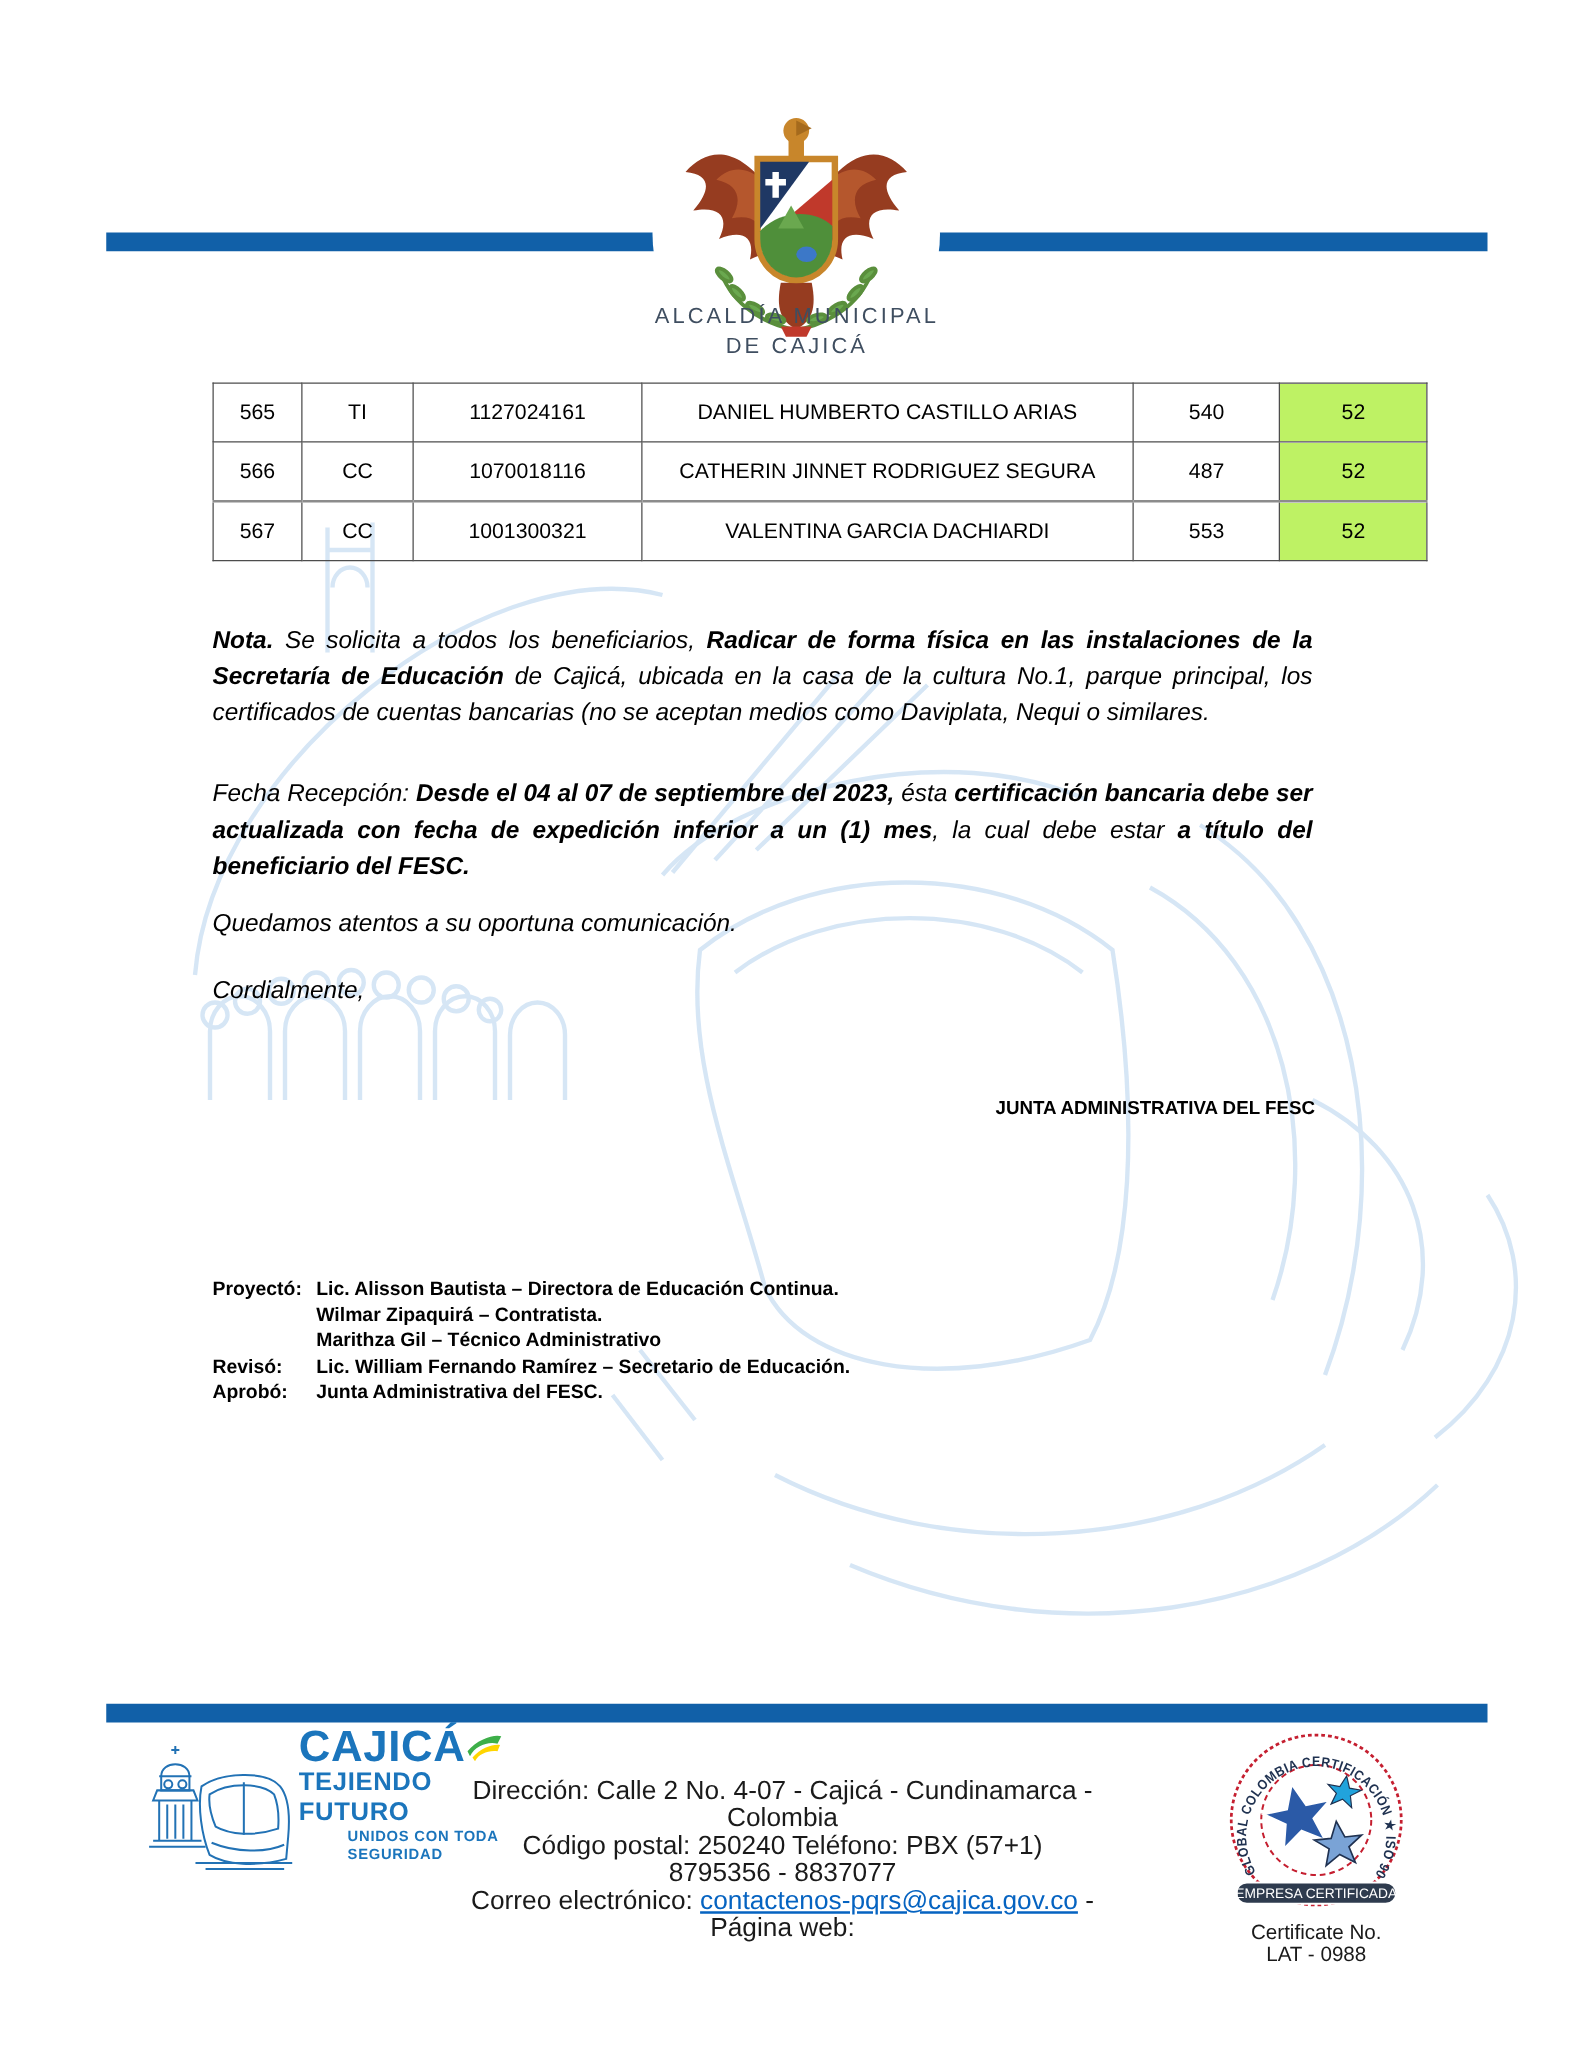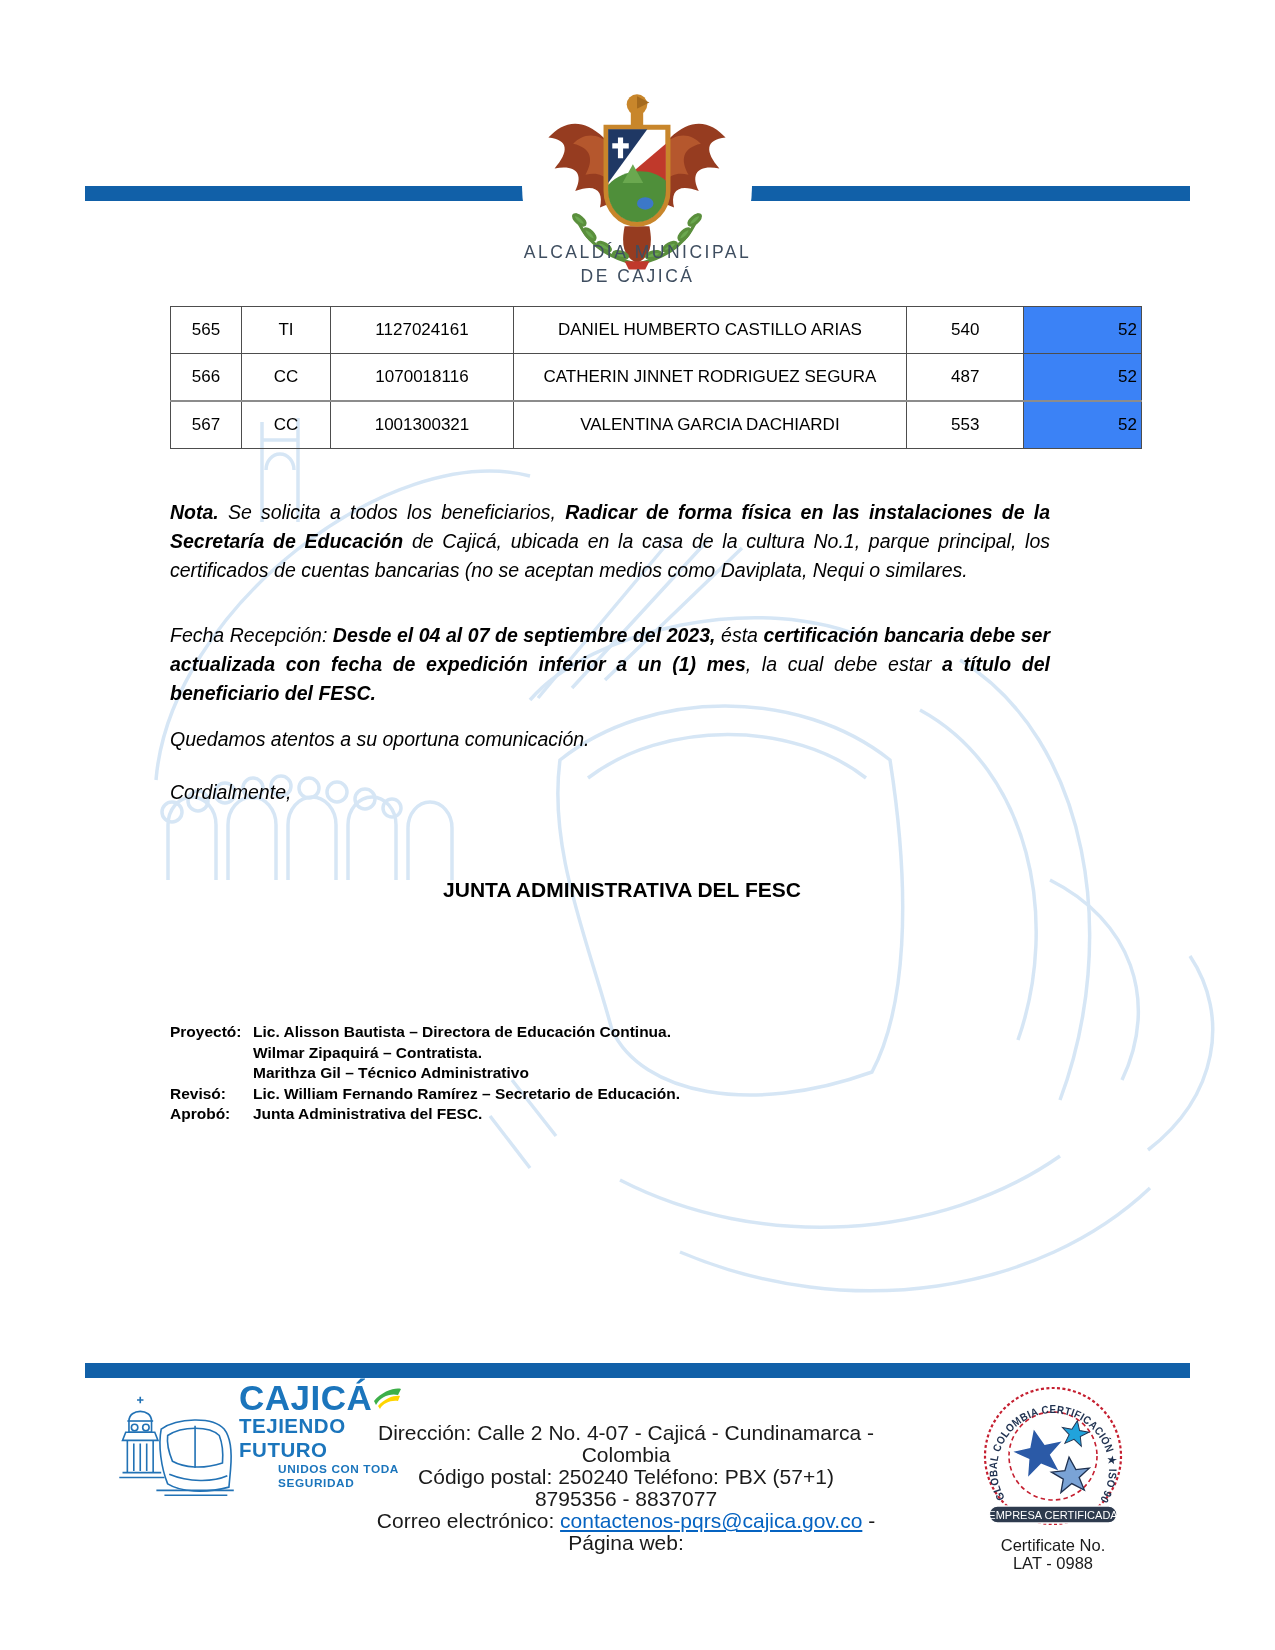--- a/index.html
+++ b/index.html
@@ -16,34 +16,34 @@
               display:flex;align-items:center;justify-content:center;}
   #header-title{left:0;top:240px;width:1275px;text-align:center;
                 font-family:Liberation Sans, sans-serif;color:#3f4e60;font-size:17.5px;
                 letter-spacing:2.5px;line-height:24px;}
 
   
   #benef-table{left:170px;top:306px;width:972px;border-collapse:collapse;table-layout:fixed;}
   #benef-table td{border:1px solid #4d4d4d;height:46px;text-align:center;vertical-align:middle;
                   font-size:17px;padding:0 4px;overflow:hidden;white-space:nowrap;}
   #benef-table tr.thick-sep td{border-bottom:2.5px solid #8c8c8c;}
-  #benef-table td.blue{background:#3b82f6;text-align:right;}
+  #benef-table td.blue{background:#bef264;}
   #benef-table{border:1.5px solid #6b6b6b;}
   .cw1{width:7.3%}.cw2{width:9.2%}.cw3{width:18.8%}.cw4{width:40.5%}.cw5{width:12.1%}.cw6{width:12.1%}
 
   
   .para{left:170px;width:880px;font-size:19.5px;font-style:italic;line-height:29px;
         text-align:justify;}
   .b{font-weight:bold;}
   #nota-para{top:478px;}
   #fecha-para{top:601px;}
   #closing-para{top:705px;}
   #salutation-para{top:758px;}
-  #signature-line{left:182px;top:878px;width:880px;text-align:center;font-weight:bold;
-                  font-size:21px;}
+  #signature-line{left:172px;top:878px;width:880px;text-align:right;font-weight:bold;
+                  font-size:15px;}
 
   
   #credits{left:170px;top:1022px;font-size:15.5px;font-weight:bold;line-height:20.5px;}
   .credit-row{display:flex;}
   .credit-label{width:83px;flex:0 0 83px;}
   .credit-value{white-space:nowrap;}
 
   
   #bottom-bar{left:85px;top:1363px;width:1105px;height:15px;background:#1160a8;}
   #footer-logo{left:108px;top:1382px;width:330px;height:130px;display:flex;align-items:flex-start;}

